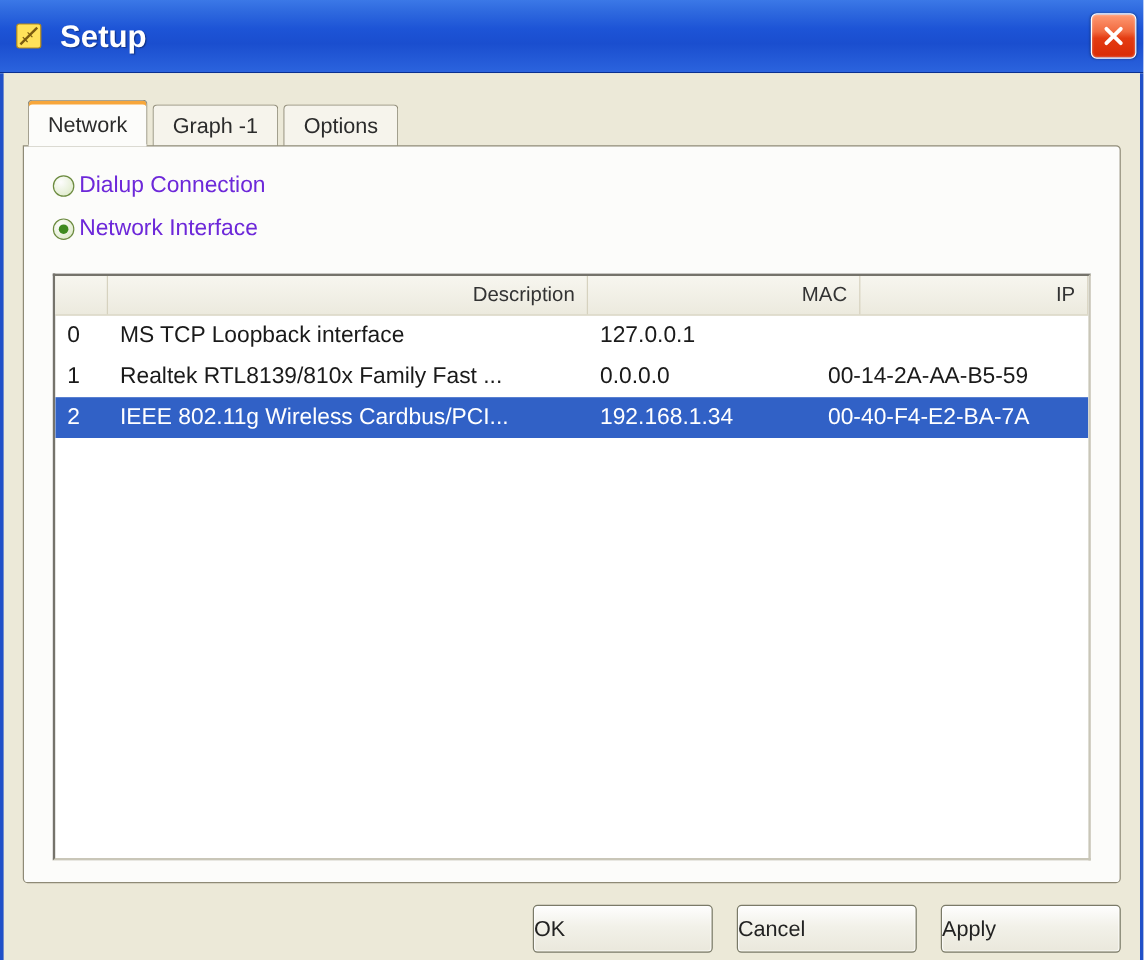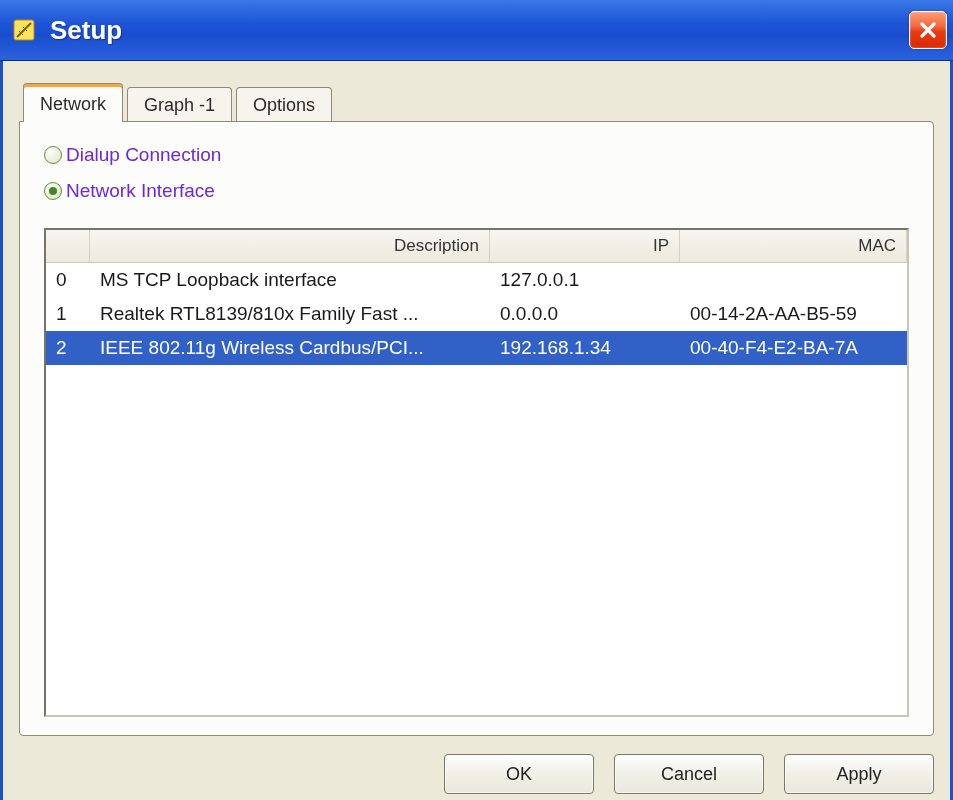--- a/index.html
+++ b/index.html
@@ -188,21 +188,21 @@
     padding-top: 18px;
   }
   .btn {
     min-width: 150px;
     height: 40px;
     background: linear-gradient(to bottom, #fefefe 0%, #f2f1e9 45%, #eae8dc 100%);
     border: 1px solid #7a7a68;
     border-radius: 4px;
     font-size: 18px;
     color: #222;
-    display: flex; align-items: center; justify-content: center;
+    display: flex; align-items: center; 
     box-shadow: inset 0 0 0 1px rgba(255,255,255,0.7);
     cursor: default;
   }
 </style>
 </head>
 <body>
 
 <div class="titlebar">
   <span class="app-icon">
     <svg width="26" height="26" viewBox="0 0 26 26">
@@ -245,22 +245,22 @@
       <span class="radio">
           <span class="dot"></span>
         </span>
       <span>Network Interface</span>
     </div>
 
     <div class="listview">
       <div class="lv-header">
         <div class="col idx"></div>
         <div class="col desc">Description</div>
+        <div class="col mac">MAC</div>
         <div class="col ip">IP</div>
-        <div class="col mac">MAC</div>
       </div>
       <div class="lv-body">
         <div class="lv-row">
           <div class="cell idx">0</div>
           <div class="cell desc">MS TCP Loopback interface</div>
           <div class="cell ip">127.0.0.1</div>
           <div class="cell mac"></div>
         </div>
         <div class="lv-row">
           <div class="cell idx">1</div>

